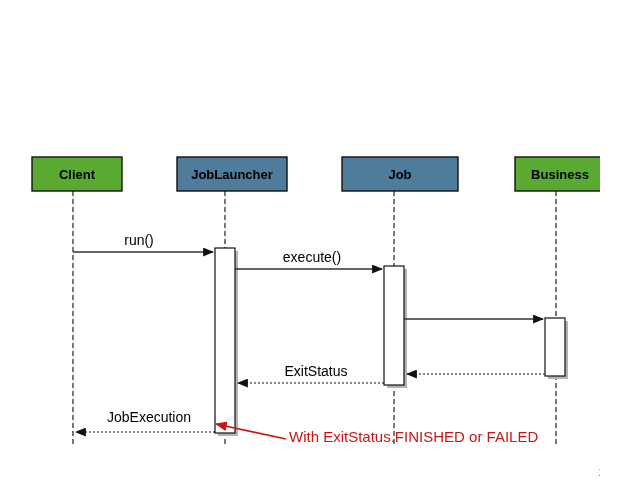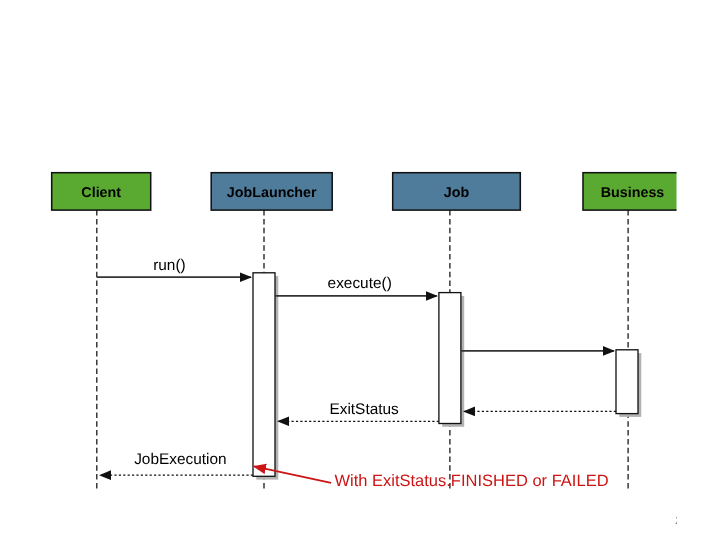--- a/index.html
+++ b/index.html
@@ -7,21 +7,20 @@
     padding: 0;
     background: #ffffff;
     font-family: "Liberation Sans", sans-serif;
   }
   .canvas {
     position: relative;
     width: 600px;
     height: 491px;
     background: #ffffff;
     overflow: hidden;
-    padding-left: 15px;
   }
   svg { display: block; }
   .lifeline {
     stroke: #1c1c1c;
     stroke-width: 1.2;
     stroke-dasharray: 5 3;
     fill: none;
   }
   .head {
     stroke: #111111;

